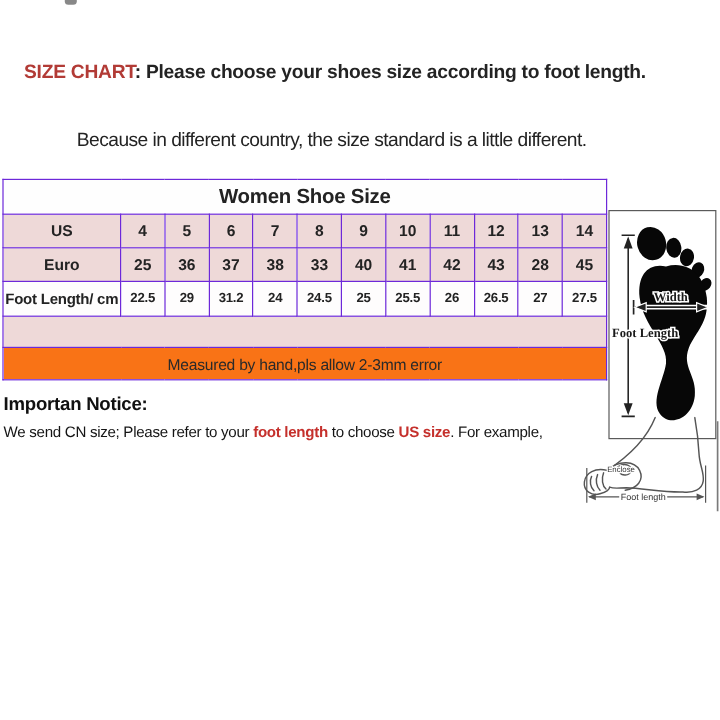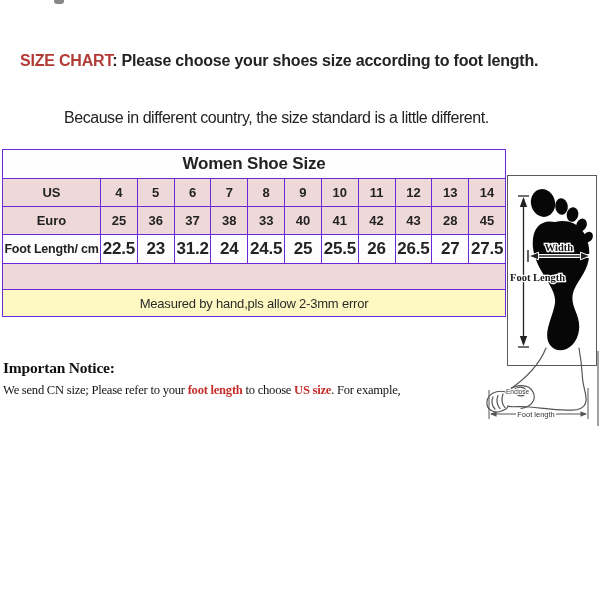--- a/index.html
+++ b/index.html
@@ -16,30 +16,30 @@
   table.sizes{position:absolute;left:2px;top:149px;width:504px;border-collapse:collapse;
               table-layout:fixed;border:1px solid #4c4c4c;}
   table.sizes td{border:1px solid #6d28d9;text-align:center;vertical-align:middle;
                  font-weight:bold;font-size:13px;padding:0;color:#232323;overflow:hidden;}
   tr.title-row td{font-size:17px;height:28px;background:#fefefe;letter-spacing:-0.2px;}
   tr.row-pink td{background:#eed9d8;}
   tr.row-white td{background:#fefdfd;}
   tr.r-us td{height:27px;}
   tr.r-uk td{height:26px;}
   tr.r-euro td{height:27px;}
-  tr.r-foot td{height:28px;font-size:17px;letter-spacing:-0.2px;}
+  tr.r-foot td{height:28px;font-size:11px;letter-spacing:-0.2px;}
   tr.r-foot td:first-child{font-size:12.5px;}
   tr.empty-row td{height:25px;background:#eed9d8;}
-  tr.footer-row td{height:26px;background:#fef9c3;font-weight:normal;font-size:13px;color:#2a2a2a;letter-spacing:-0.2px;margin-left:33px;}
+  tr.footer-row td{height:26px;background:#f97316;font-weight:normal;font-size:13px;color:#2a2a2a;letter-spacing:-0.2px;margin-left:33px;}
 
   .footbox{position:absolute;left:507px;top:149px;width:90px;height:191px;
            border:1px solid #5a5a5a;box-sizing:border-box;background:#fff;margin-top:26px;}
   .footbox svg{display:block;width:100%;height:100%;}
 
-  .notice{position:absolute;left:3px;top:359px;font-family:Liberation Serif, serif;}
+  .notice{position:absolute;left:3px;top:329px;}
   .notice-title{font-size:15.5px;font-weight:bold;letter-spacing:-0.2px;color:#111;margin-bottom:4px;}
   .notice-line{font-size:12.6px;letter-spacing:-0.25px;line-height:18px;white-space:nowrap;color:#141414;}
   .nred{color:#c5302c;font-weight:bold;}
 
   .sidefoot{position:absolute;left:470px;top:346px;width:130px;height:88px;}
   .sidefoot svg{display:block;width:100%;height:100%;}
 
   .dimtext{font-family:"Liberation Serif",serif;font-weight:bold;fill:#1a1a1a;
            stroke:#ffffff;stroke-width:2.5px;paint-order:stroke;}
   .sketch{stroke:#555;stroke-width:1.2;fill:none;stroke-linecap:round;}
@@ -98,21 +98,21 @@
         <td>40</td>
         <td>41</td>
         <td>42</td>
         <td>43</td>
         <td>28</td>
         <td>45</td>
       </tr>
       <tr class="row-white r-foot">
         <td>Foot Length/ cm</td>
         <td>22.5</td>
-        <td>23</td>
+        <td>29</td>
         <td>31.2</td>
         <td>24</td>
         <td>24.5</td>
         <td>25</td>
         <td>25.5</td>
         <td>26</td>
         <td>26.5</td>
         <td>27</td>
         <td>27.5</td>
       </tr>

